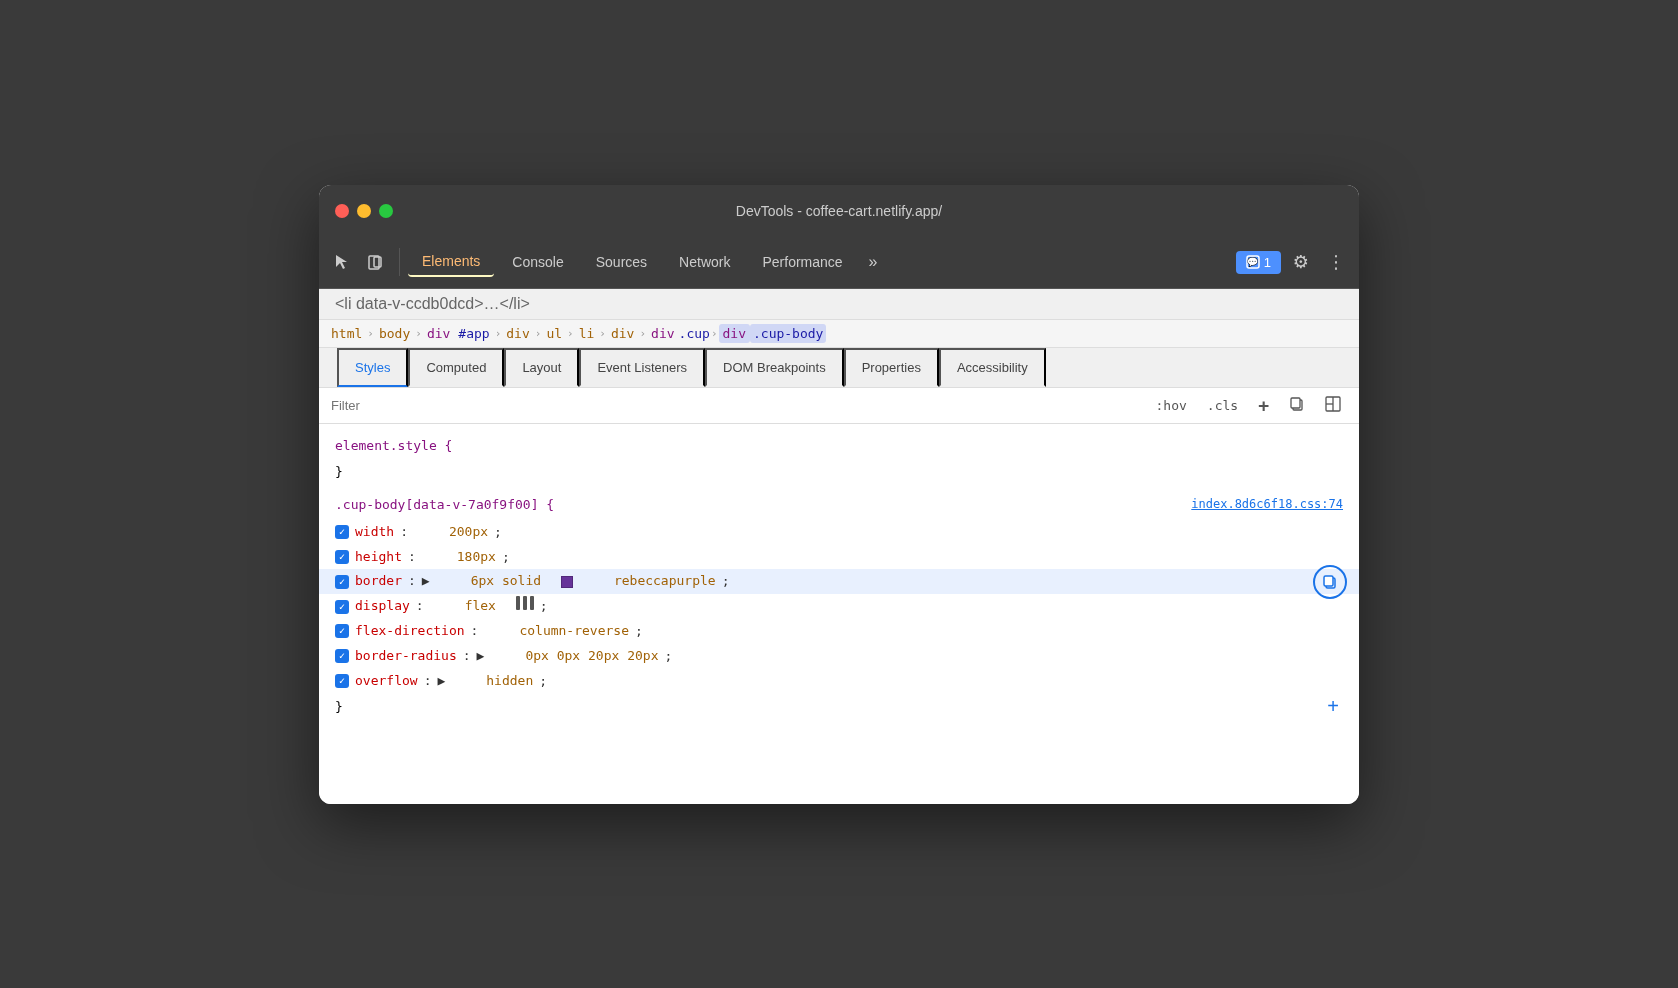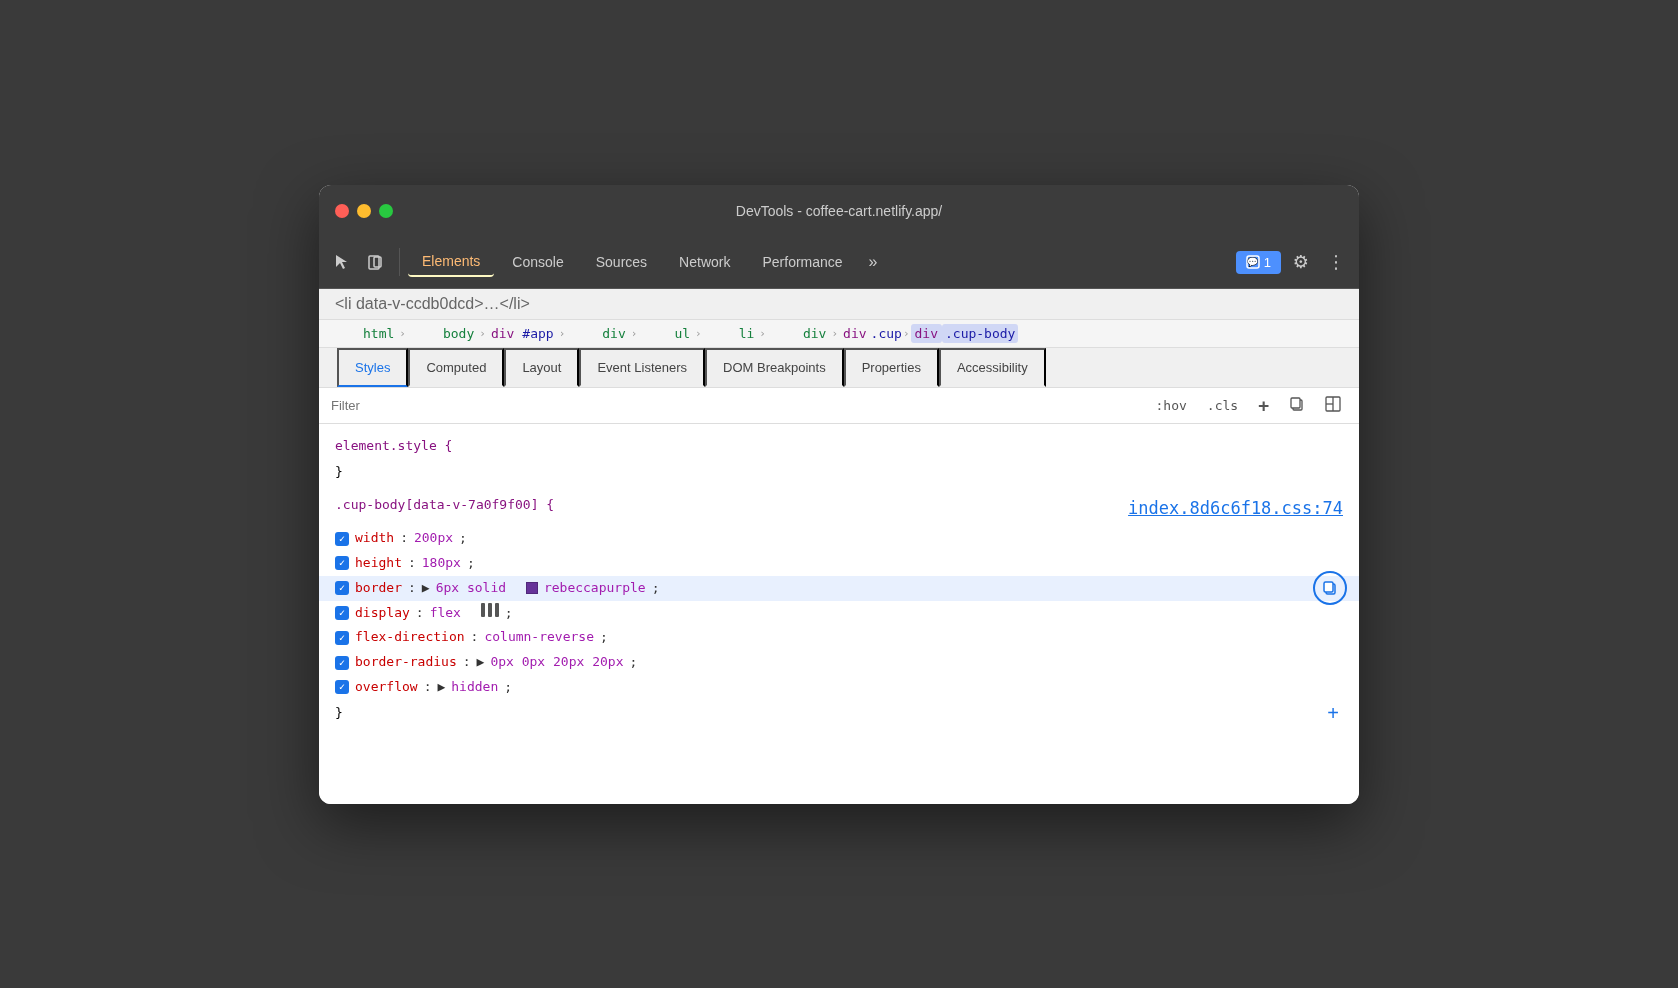--- a/index.html
+++ b/index.html
@@ -138,21 +138,21 @@
       font-family: Liberation Sans, sans-serif;
       font-size: 16px;
     }
     .dom-crumb {
       font-family: monospace;
       font-size: 13px;
       cursor: pointer;
       padding: 2px 4px;
       border-radius: 3px;
     }
-    .dom-crumb.tag { color: #15803d; margin-left: 32px; }
+    .dom-crumb.tag { color: #a16207; }
     .dom-crumb.highlighted {
       background: #d0d7f5;
     }
     
     .subtabs {
       background: #f0f0f0;
       border-bottom: 1px solid #ddd;
       display: flex;
       align-items: center;
       padding: 0 18px;
@@ -217,21 +217,21 @@
     .style-rule {
       padding: 4px 16px;
     }
     .rule-selector {
       color: #881280;
     }
     .rule-file-link {
       float: right;
       color: #1a73e8;
       text-decoration: underline;
-      font-size: 17px;
+      font-size: 12px;
       cursor: pointer;
     }
     .style-prop-row {
       display: flex;
       align-items: center;
       padding: 2px 16px;
       gap: 6px;
       position: relative;
     }
     .style-prop-row.highlighted {
@@ -253,21 +253,22 @@
       color: white;
       font-size: 10px;
     }
     .prop-name {
       color: #c80000;
     }
     .prop-colon {
       color: #333;
     }
     .prop-value {
-      color: #a21caf;
+      color: #a16207;
+      margin-left: 35px;
     }
     .prop-semicolon { color: #333; }
     .color-swatch {
       width: 12px;
       height: 12px;
       background: rebeccapurple;
       display: inline-block;
       border: 1px solid rgba(0,0,0,0.2);
       vertical-align: middle;
       cursor: pointer;

